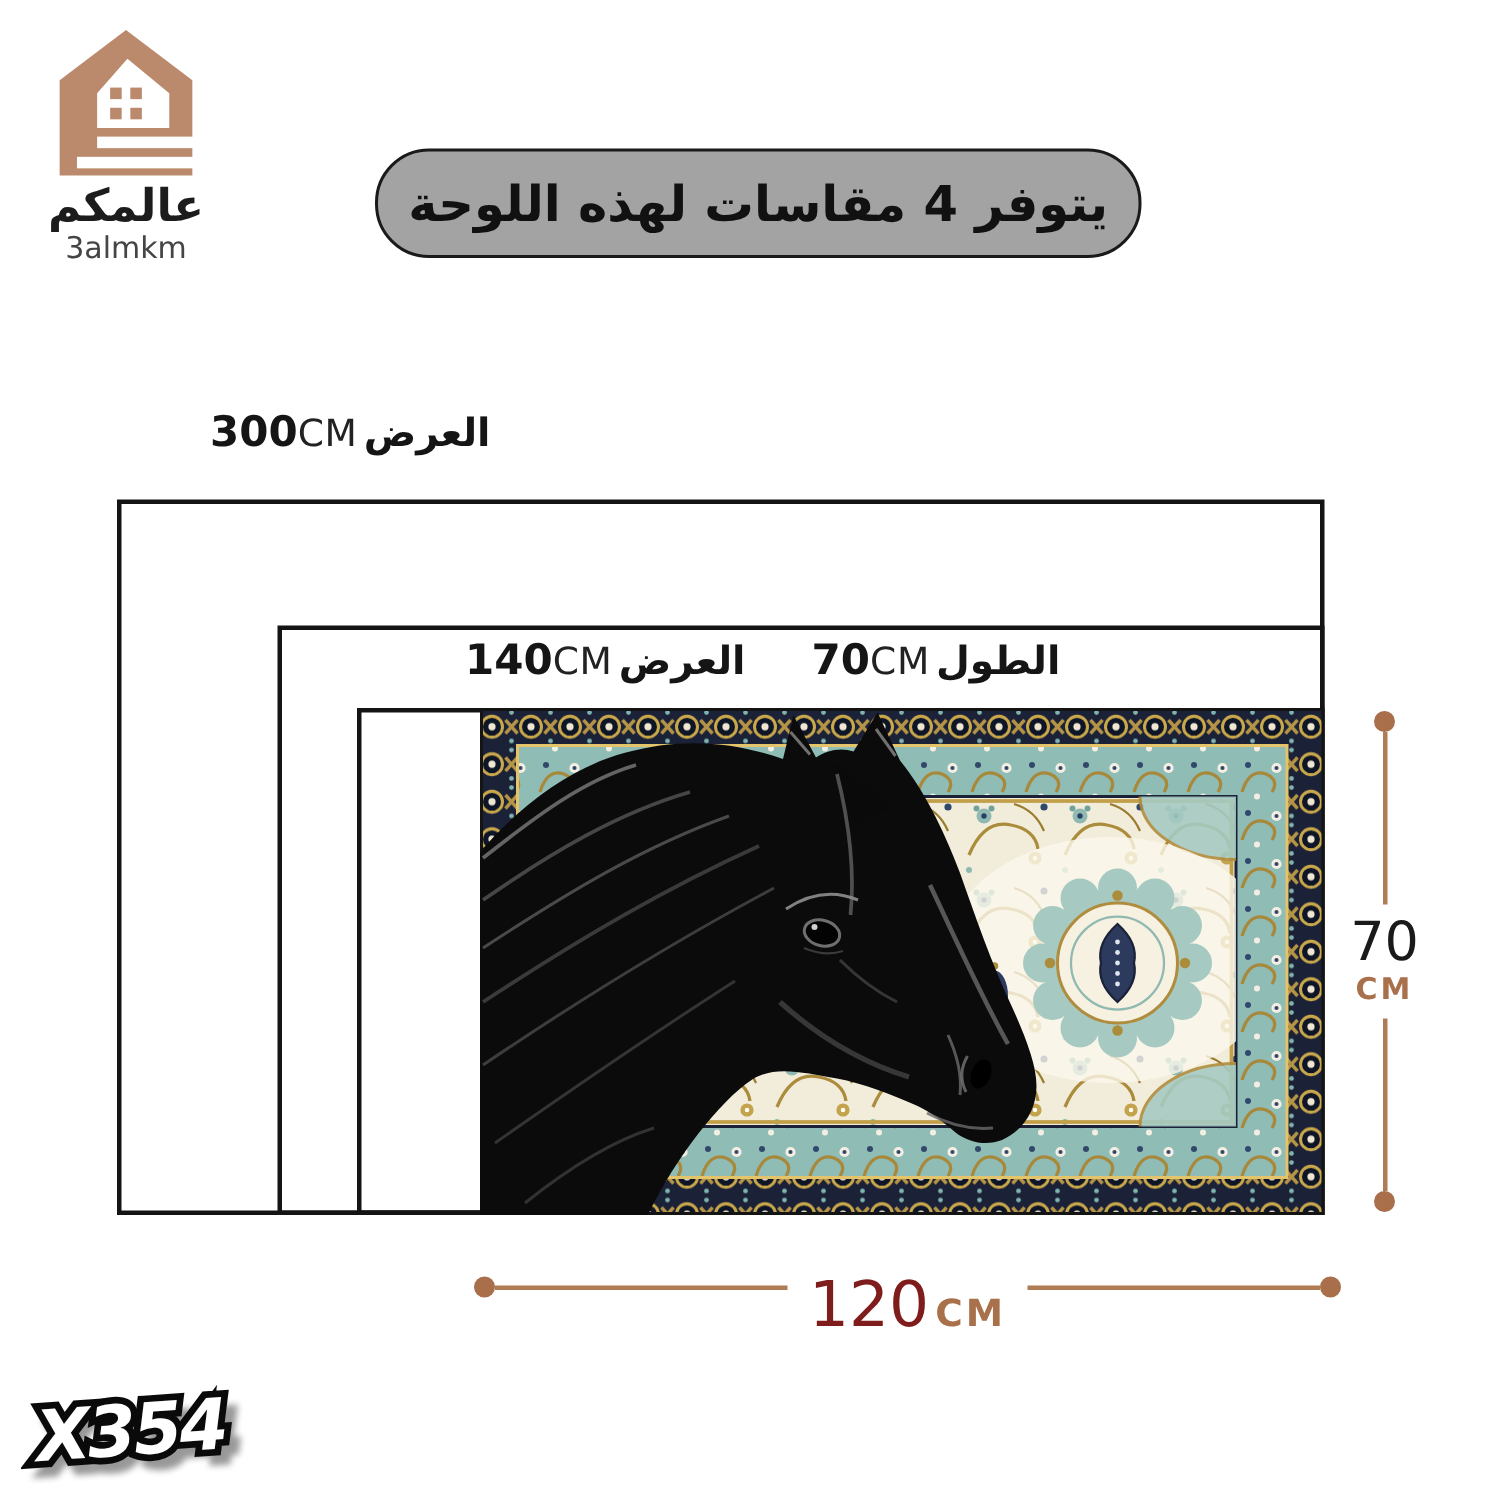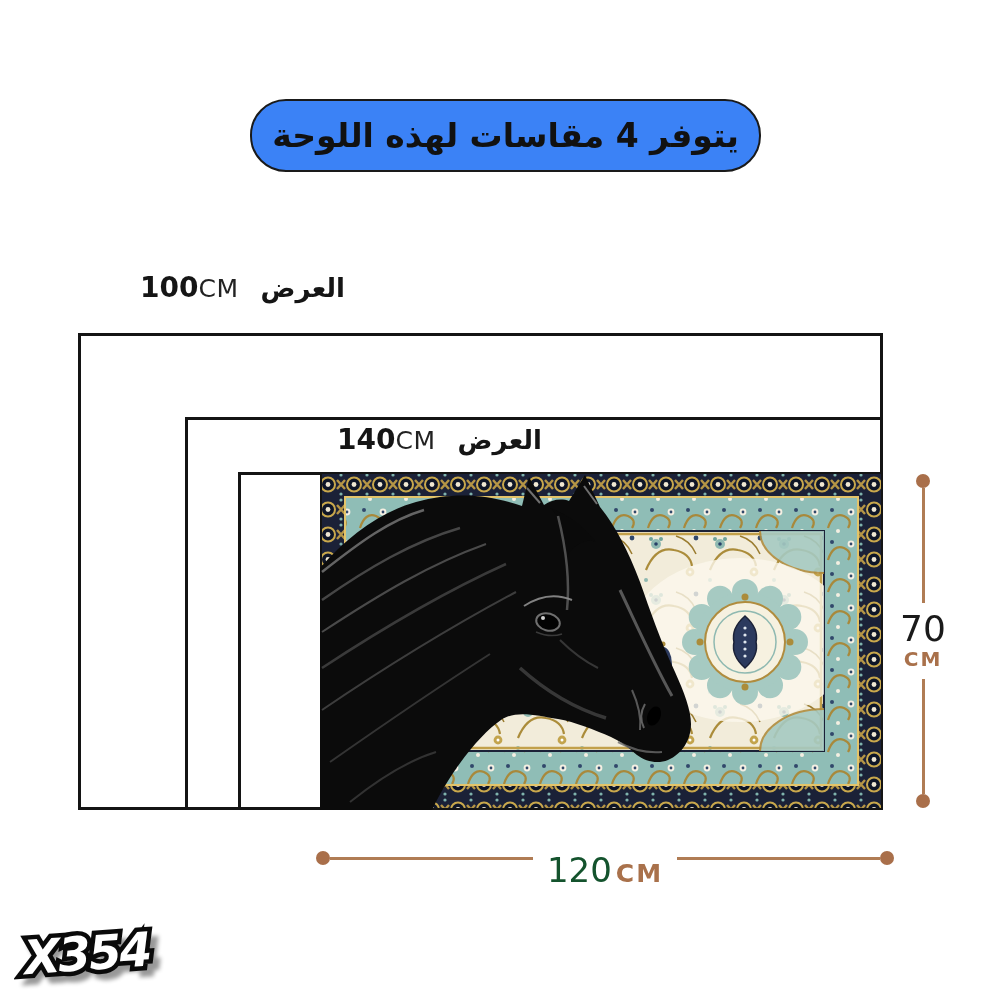--- a/index.html
+++ b/index.html
@@ -6,78 +6,95 @@
   #canvas{position:relative;width:1000px;height:1000px;background:#ffffff;overflow:hidden;
           font-family:"DejaVu Sans",sans-serif;color:#171717;}
 
   
   .logo-block{position:absolute;left:28px;top:18px;width:112px;text-align:center;}
   .logo-block svg{display:block;margin:0 auto;}
   .brand-ar{font-size:30px;font-weight:bold;color:#1c1c1c;line-height:1.05;margin-top:4px;}
   .brand-en{font-size:20px;color:#454545;line-height:1.1;}
 
   
-  .pill{position:absolute;left:250px;top:99px;width:507px;height:69px;background:#3b82f6;
+  .pill{position:absolute;left:250px;top:99px;width:507px;height:69px;background:#a3a3a3;
         border:2.5px solid #1a1a1a;border-radius:36px;display:flex;align-items:center;justify-content:center;
         direction:rtl;}
   .pill span{font-size:33px;font-weight:bold;color:#111;}
 
   
   .frame{position:absolute;border:3px solid #141414;box-sizing:border-box;background:transparent;}
   #frame200{left:78px; top:333px;width:805px;height:477px;}
   #frame160{left:185px;top:417px;width:698px;height:393px;}
   #frame140{left:238px;top:472px;width:645px;height:338px;}
 
   
   .size-pair{position:absolute;direction:rtl;white-space:nowrap;line-height:1;}
-  .size-pair .arl{font-weight:bold;font-size:26px;color:#151515;margin-left:22px;}
+  .size-pair .arl{font-weight:bold;font-size:26px;color:#151515;margin-left:4px;}
   .measure{direction:ltr;unicode-bidi:embed;display:inline-block;}
   .measure .num{font-weight:bold;font-size:28px;color:#151515;}
   .measure .unit{font-weight:normal;font-size:25px;color:#222;letter-spacing:.5px;}
 
   
   .carpet{position:absolute;left:320px;top:472px;width:563px;height:338px;}
 
   
   .hdim{position:absolute;left:316px;top:840px;width:578px;height:36px;display:flex;align-items:center;}
   .vdim{position:absolute;left:899px;top:474px;width:48px;height:334px;display:flex;flex-direction:column;align-items:center;}
   .dim-dot{width:14px;height:14px;border-radius:50%;background:#a96f4a;flex:0 0 auto;}
   .dim-line-h{flex:1 1 auto;height:3px;background:#b07c54;}
   .dim-line-v{flex:1 1 auto;width:3px;background:#b07c54;}
   .hdim .dim-text{margin:0 14px;white-space:nowrap;display:flex;align-items:baseline;}
-  .hdim .dim-num{font-size:34px;color:#14532d;margin-top:23px;}
+  .hdim .dim-num{font-size:42px;color:#7f1d1d;margin-top:23px;}
   .hdim .dim-unit{font-size:25px;font-weight:bold;color:#a9714b;letter-spacing:2px;margin-left:4px;}
   .vdim .dim-text{margin:8px 0;text-align:center;}
   .vdim .dim-num{font-size:36px;color:#1a1a1a;line-height:1;}
   .vdim .dim-unit{font-size:20px;font-weight:bold;color:#a9714b;letter-spacing:2px;line-height:1.2;}
 
   
   .pcode{position:absolute;left:14px;top:914px;}
 </style>
 </head>
 <body>
 
 <div id="canvas">
 
+  <div class="logo-block">
+    <svg width="100" height="100" viewBox="0 0 100 104">
+      <path d="M50,2 L96,37 L96,103 L4,103 L4,37 Z" fill="#bb8a6c"></path>
+      <path d="M51,22 L80,46 L80,70 L30,70 L30,46 Z" fill="#ffffff"></path>
+      <rect x="39" y="42" width="8" height="8" fill="#bb8a6c"></rect>
+      <rect x="53" y="42" width="8" height="8" fill="#bb8a6c"></rect>
+      <rect x="39" y="56" width="8" height="8" fill="#bb8a6c"></rect>
+      <rect x="53" y="56" width="8" height="8" fill="#bb8a6c"></rect>
+      <rect x="30" y="76" width="70" height="8" fill="#ffffff"></rect>
+      <rect x="16" y="90" width="84" height="8" fill="#ffffff"></rect>
+    </svg>
+    <div class="brand-ar">عالمكم</div>
+    <div class="brand-en">3almkm</div>
+  </div>
 
   <div class="pill">
     <span>يتوفر 4 مقاسات لهذه اللوحة</span>
   </div>
 
   <div class="frame" id="frame200"></div>
   <div class="frame" id="frame160"></div>
   <div class="frame" id="frame140"></div>
 
   <span class="size-pair" style="left:140px;top:274px;">
-    <span class="arl">العرض</span><span class="measure"><span class="num">100</span><span class="unit">CM</span></span>
+    <span class="arl">العرض</span><span class="measure"><span class="num">300</span><span class="unit">CM</span></span>
   </span>
 
 
-  <span class="size-pair" style="left:337px;top:426px;">
+  <span class="size-pair" style="left:310px;top:426px;">
     <span class="arl">العرض</span><span class="measure"><span class="num">140</span><span class="unit">CM</span></span>
+  </span>
+  <span class="size-pair" style="left:541px;top:426px;">
+    <span class="arl">الطول</span><span class="measure"><span class="num">70</span><span class="unit">CM</span></span>
   </span>
 
   <svg class="carpet" viewBox="0 0 563 338">
     <defs>
       <pattern id="pRos" width="26" height="25" patternUnits="userSpaceOnUse">
         <rect width="26" height="25" fill="#1b2137"></rect>
         <circle cx="8" cy="12.5" r="7" fill="#0e1527" stroke="#c9a84c" stroke-width="2"></circle>
         <circle cx="8" cy="12.5" r="2.4" fill="#efe7d2"></circle>
         <path d="M17,8 L25,17 M25,8 L17,17" stroke="#b59545" stroke-width="2.4"></path>
         <circle cx="21" cy="3" r="1.6" fill="#7fb3ad"></circle>

